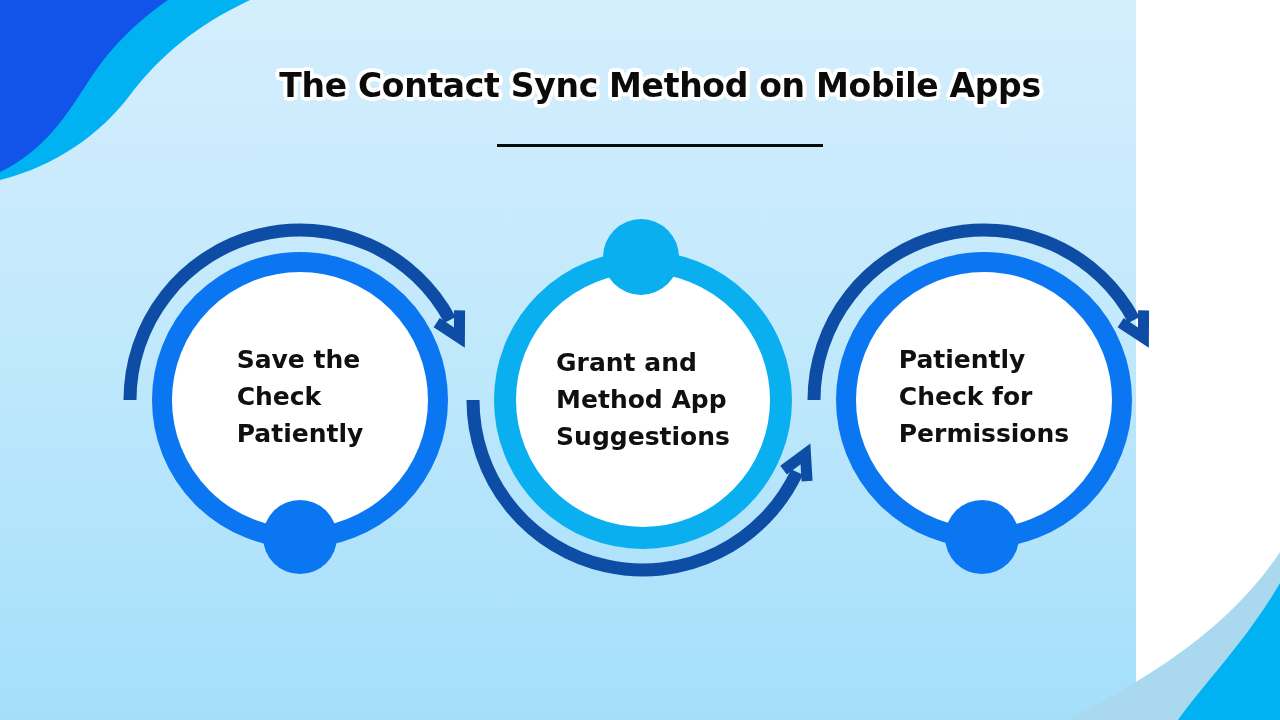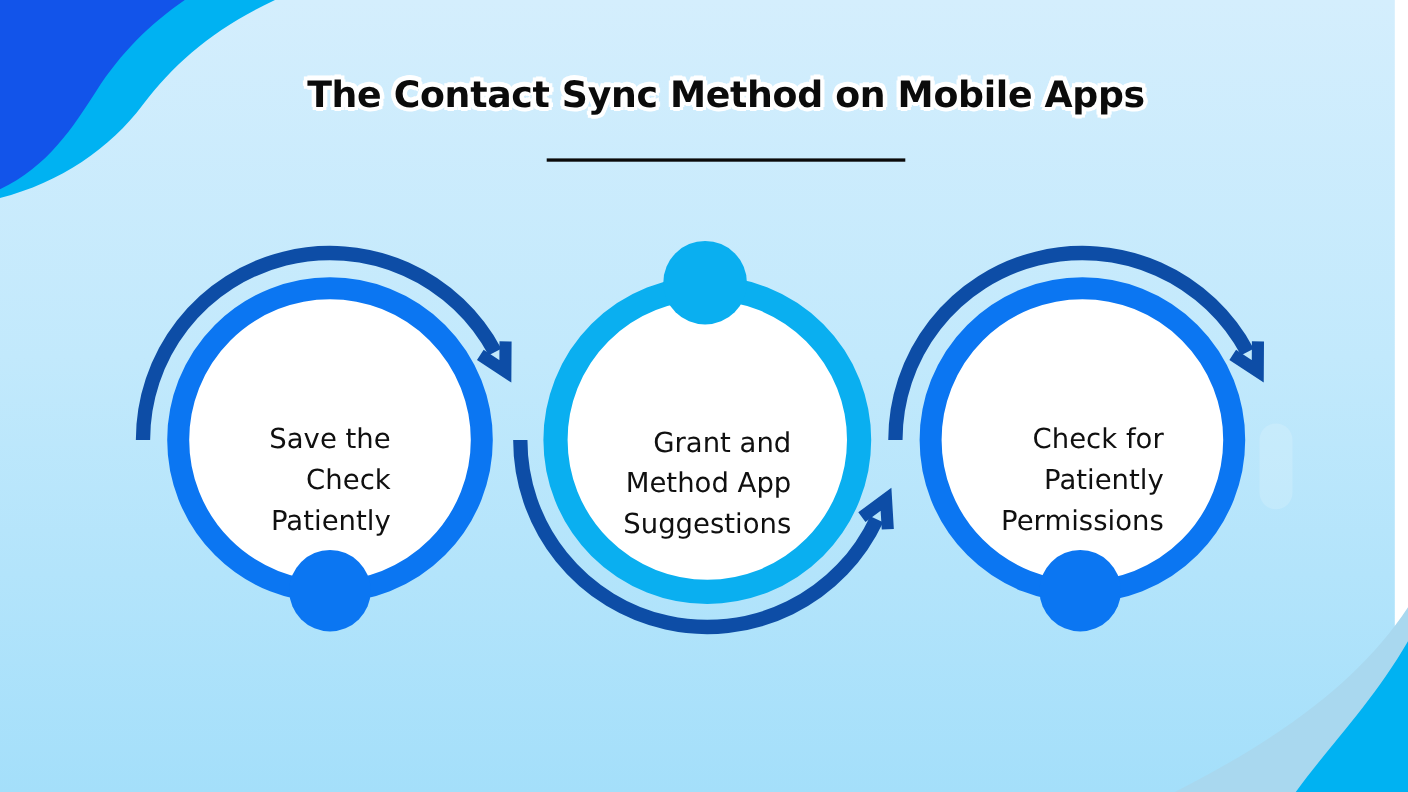--- a/index.html
+++ b/index.html
@@ -5,21 +5,21 @@
   html, body {
     margin: 0;
     padding: 0;
     width: 1280px;
     height: 720px;
     overflow: hidden;
     font-family: "DejaVu Sans", "Liberation Sans", sans-serif;
   }
   .canvas {
     position: relative;
-    width: 1268px;
+    width: 1136px;
     height: 720px;
     background: linear-gradient(180deg, #d4eefd 0%, #c2e9fc 45%, #a4dffa 100%);
   }
   svg.scene {
     position: absolute;
     left: 0; top: 0;
     width: 1280px; height: 720px;
     display: block;
   }
   .title {
@@ -41,26 +41,25 @@
     position: absolute;
     left: 497px;
     top: 144px;
     width: 326px;
     height: 3px;
     background: #0a0a0a;
   }
   .step-label {
     position: absolute;
     transform: translate(-50%, -50%);
-    text-align: right;
+    text-align: left;
     font-size: 25px;
-    font-weight: 400;
+    font-weight: 700;
     line-height: 37px;
     color: #101010;
-    margin-top: 40px;
   }
   .step-label div { white-space: nowrap; }
   .step-label.s1 { left: 300px; top: 396px; }
   .step-label.s2 { left: 643px; top: 399px; }
   .step-label.s3 { left: 984px; top: 396px; }
 </style>
 </head>
 <body>
 
 <div class="canvas">
@@ -106,18 +105,18 @@
     <div>Patiently</div>
   </div>
 
   <div class="step-label s2">
     <div>Grant and</div>
     <div>Method App</div>
     <div>Suggestions</div>
   </div>
 
   <div class="step-label s3">
+    <div>Patiently</div>
     <div>Check for</div>
-    <div>Patiently</div>
     <div>Permissions</div>
   </div>
 
 </div>
 
 </body></html>

